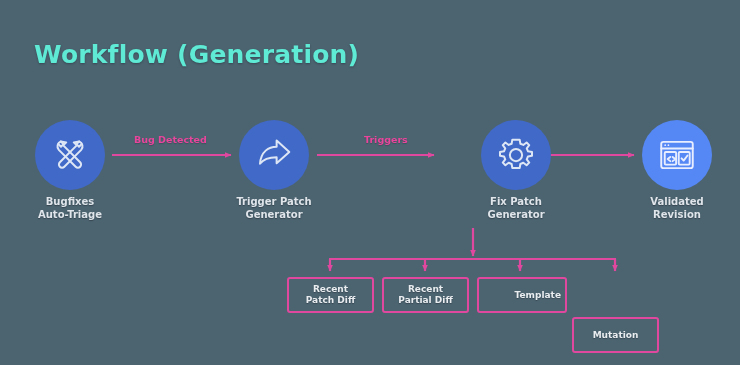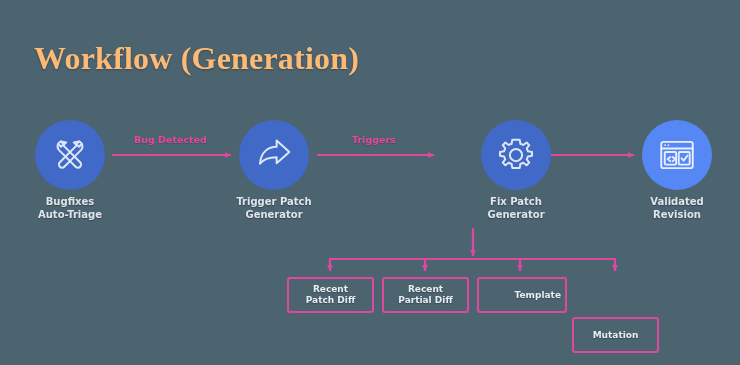--- a/index.html
+++ b/index.html
@@ -20,27 +20,26 @@
     left: 0; top: 0;
     width: 740px;
     height: 365px;
   }
 
   
   #diagram-title {
     position: absolute;
     left: 34px;
     top: 40px;
-    font-size: 32px;
-    font-weight: bold;
-    color: #fdba74;
+    font-size: 25px;
+    font-weight: bold;
+    color: #5eead4;
     letter-spacing: 0.2px;
     text-shadow: 0 1px 2px rgba(30,40,50,0.45);
     white-space: nowrap;
-    font-family: Liberation Serif, serif;
   }
 
   
   .node {
     position: absolute;
     width: 70px;
     height: 70px;
   }
   .node-circle {
     position: absolute;
@@ -140,21 +139,21 @@
     <line x1="329" y1="259" x2="616" y2="259" stroke="#e0489f" stroke-width="2.2"></line>
 
     <line x1="330" y1="259" x2="330" y2="271" stroke="#e0489f" stroke-width="2.2" marker-end="url(#arrowhead)"></line>
     <line x1="425" y1="259" x2="425" y2="271" stroke="#e0489f" stroke-width="2.2" marker-end="url(#arrowhead)"></line>
     <line x1="520" y1="259" x2="520" y2="271" stroke="#e0489f" stroke-width="2.2" marker-end="url(#arrowhead)"></line>
     <line x1="615" y1="259" x2="615" y2="271" stroke="#e0489f" stroke-width="2.2" marker-end="url(#arrowhead)"></line>
   </svg>
 
   <div class="edge-label" style="left:134px; top:134px;text-align:right;">Bug Detected</div>
 
-  <div class="edge-label" style="left:352px; top:134px;">Triggers</div>
+  <div class="edge-label" style="left:364px; top:134px;">Triggers</div>
 
   <div class="node" style="left:35px; top:120px;">
     <div class="node-circle primary">
       <svg class="node-icon" viewBox="0 0 48 48" fill="none" stroke="#dde6f5" stroke-width="2" stroke-linecap="round" stroke-linejoin="round">
 
         <path d="M13.5 8.5 a6 6 0 0 0 -2.3 9.6 L30.5 37.4 a3.6 3.6 0 0 0 5.1 -5.1 L16.3 13 l3.4 -3.4 z"></path>
         <path d="M13.5 8.5 l3.1 3.1 -2.9 2.9 -3.1 -3.1"></path>
 
         <path d="M34.5 8.5 a6 6 0 0 1 2.3 9.6 L17.5 37.4 a3.6 3.6 0 0 1 -5.1 -5.1 L31.7 13 l-3.4 -3.4 z"></path>
         <path d="M34.5 8.5 l-3.1 3.1 2.9 2.9 3.1 -3.1"></path>

